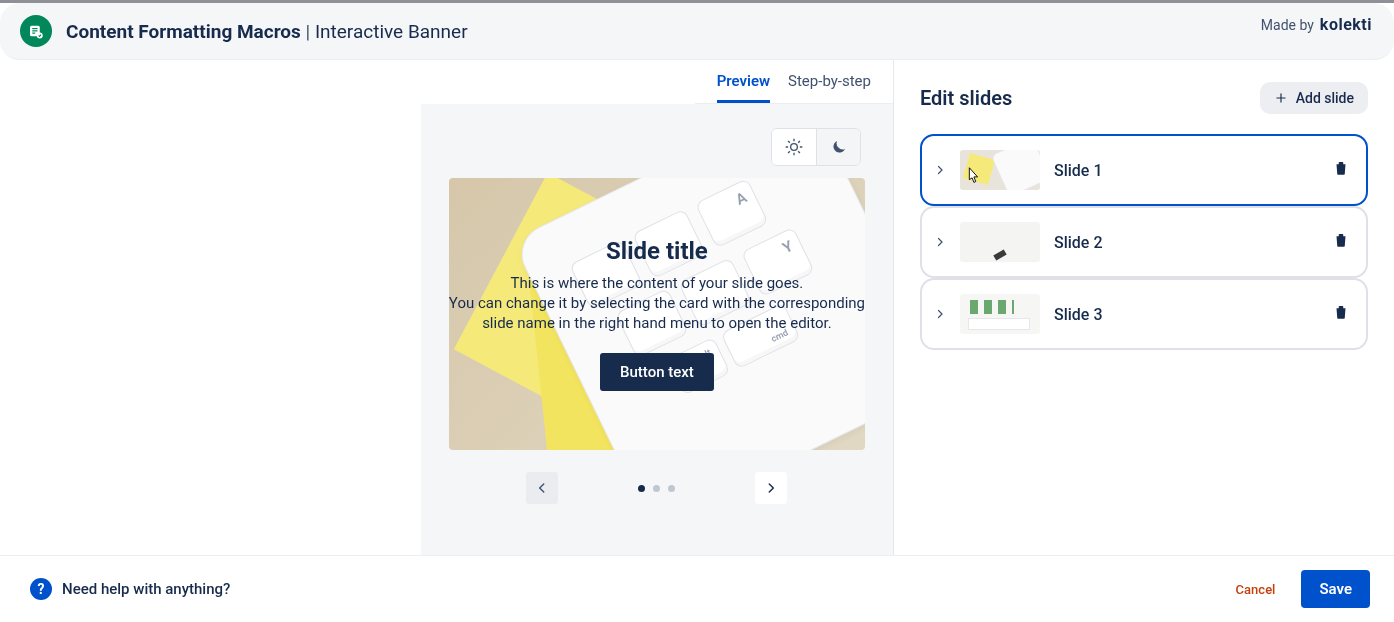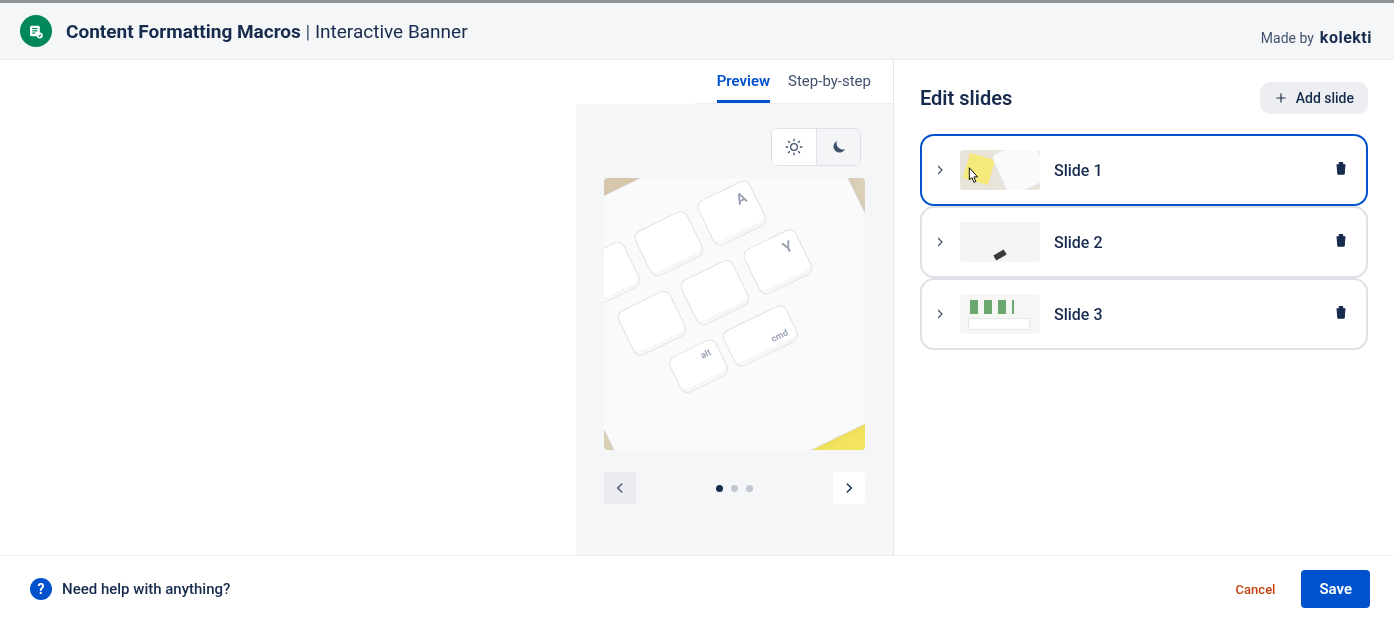--- a/index.html
+++ b/index.html
@@ -1,20 +1,20 @@
 <!DOCTYPE html>
 <html><head>
 <meta charset="utf-8">
 <style>
   * { box-sizing: border-box; margin: 0; padding: 0; }
   html, body { width: 1394px; height: 622px; font-family: -apple-system, BlinkMacSystemFont, "Segoe UI", Roboto, Arial, sans-serif; background:#fff; }
   .app { display:flex; flex-direction:column; height:100%; border-top:3px solid #8d9196; }
 
   
-  .header { display:flex; align-items:flex-end; justify-content:space-between; padding:12px 22px 12px 20px; background:#f5f6f8; border-bottom:1px solid #eceef1; }
+  .header { display:flex; align-items:flex-start; justify-content:space-between; padding:12px 22px 12px 20px; background:#f5f6f8; border-bottom:1px solid #eceef1;border-radius:20px; }
   .header-left { display:flex; align-items:center; gap:14px; }
   .logo { width:32px; height:32px; border-radius:50%; background:#00875a; display:flex; align-items:center; justify-content:center; color:#fff; position:relative; }
   .logo svg { width:18px; height:18px; }
   .title { font-size:19px; color:#172b4d; }
   .title strong { font-weight:700; }
   .title .sep { color:#42526e; font-weight:400; }
   .title .sub { font-weight:400; color:#172b4d; }
   .made-by { color:#42526e; font-size:14px; display:flex; align-items:center; gap:6px; }
   .made-by .brand { font-weight:700; color:#172b4d; letter-spacing:0.5px; font-size:16px; }
 
@@ -160,20 +160,27 @@
           <div class="kb">
             <div class="key k1"></div>
               <div class="key k2"></div>
               <div class="key k3">A</div>
             <div class="key k4"></div>
               <div class="key k5"></div>
               <div class="key k6">Y</div>
             <div class="key k7">alt</div>
               <div class="key k8">cmd</div>
           </div>
+          <div class="slide-content">
+            <h2>Slide title</h2>
+            <p style="white-space:pre-line">This is where the content of your slide goes.
+You can change it by selecting the card with the corresponding
+slide name in the right hand menu to open the editor.</p>
+            <div class="btn">Button text</div>
+          </div>
         </div>
 
         <div class="pager">
           <div class="pager-btn">
             <svg width="14" height="14" viewBox="0 0 24 24">
                 <path d="M15 5l-7 7 7 7" fill="none" stroke="#42526e" stroke-width="2.4" stroke-linecap="round" stroke-linejoin="round"></path>
               </svg>
           </div>
           <div class="dots">
             <div class="dot active"></div>

